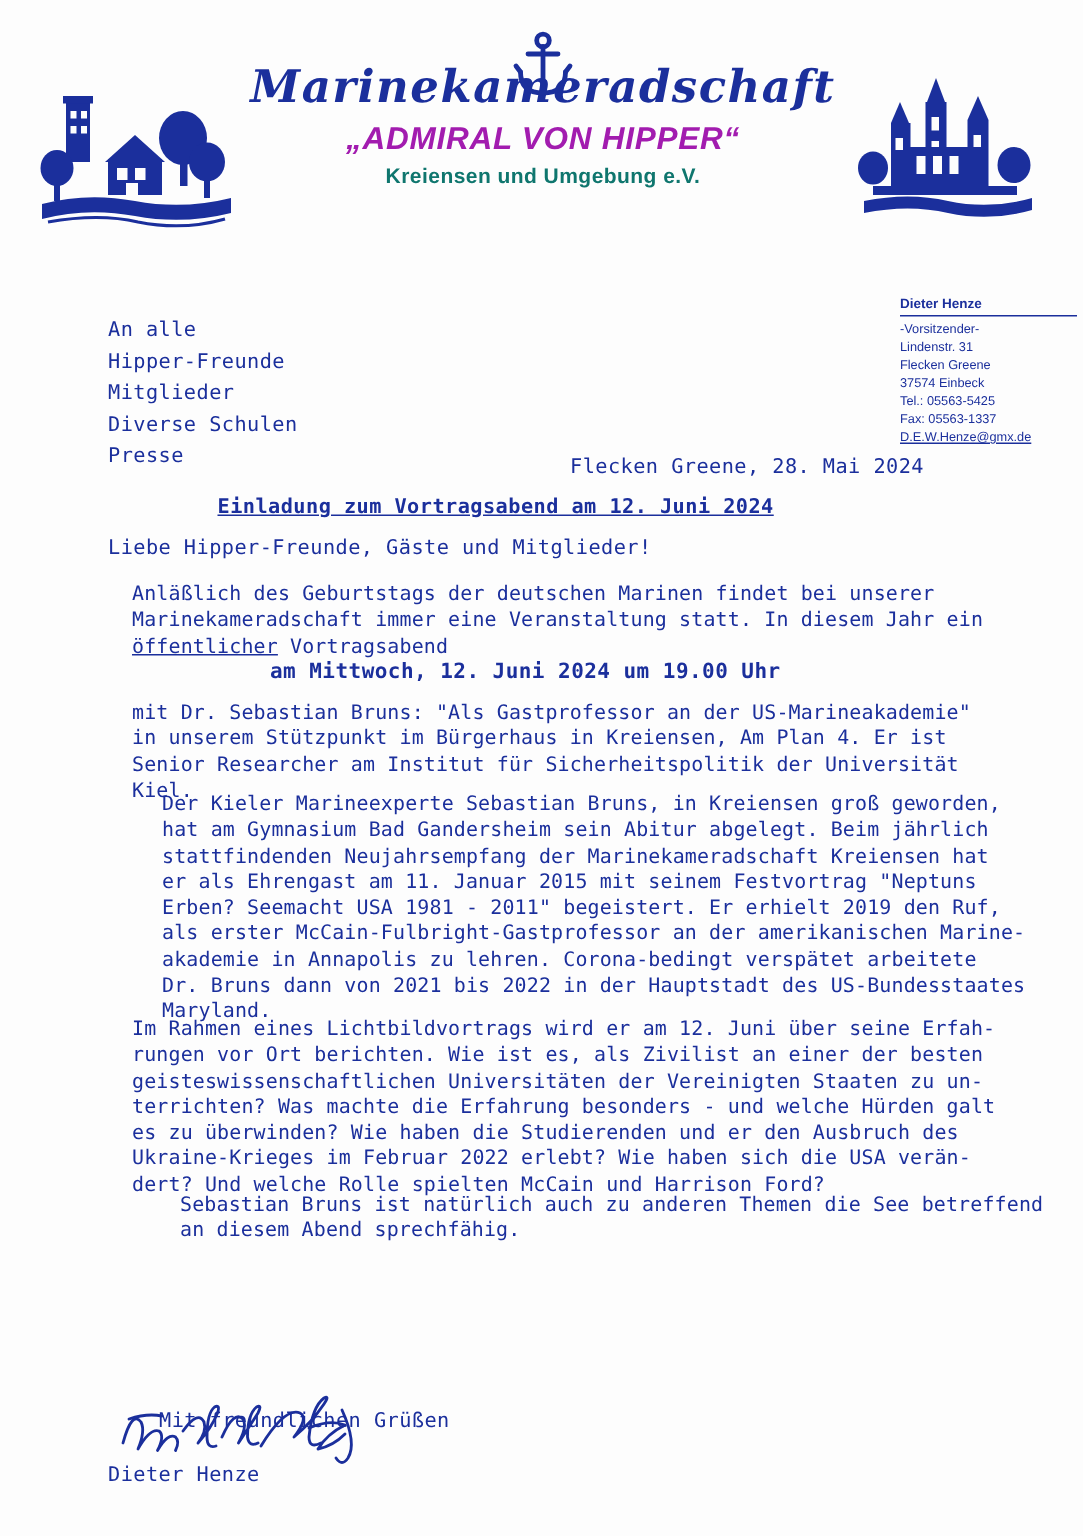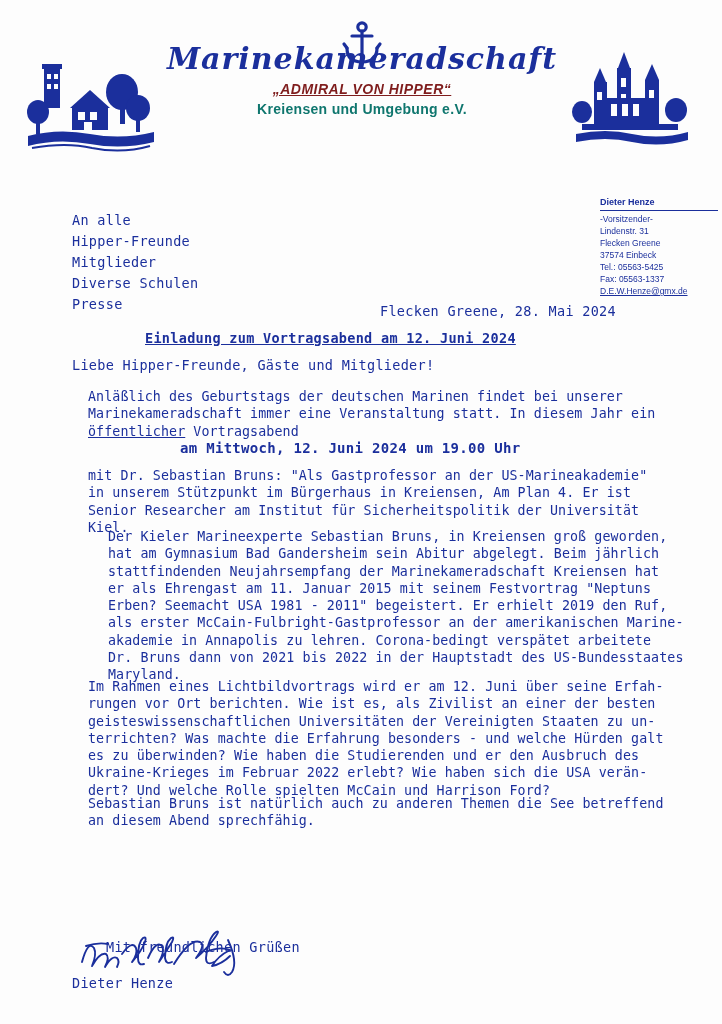--- a/index.html
+++ b/index.html
@@ -51,25 +51,24 @@
     font-size: 30px;
     letter-spacing: 1px;
     color: #1b2f9c;
     line-height: 1.1;
     white-space: nowrap;
   }
   .title-sub {
     font-family: "Liberation Sans", sans-serif;
     font-weight: bold;
     font-style: italic;
-    font-size: 14px;
-    color: #7f1d1d;
+    font-size: 21px;
+    color: #a21caf;
     margin-top: 6px;
     letter-spacing: 0.5px;
-    text-decoration: underline;
   }
   .title-sub2 {
     font-family: "Liberation Sans", sans-serif;
     font-weight: bold;
     font-size: 14px;
     color: #0f766e;
     margin-top: 4px;
     letter-spacing: 0.3px;
   }
   .anchor {
@@ -138,21 +137,21 @@
     position: absolute;
     left: 180px; top: 440px;
     font-size: 14px;
     font-weight: bold;
     letter-spacing: 0.3px;
     text-align: right;
   }
   .p2 { top: 467px; }
   .p3 { top: 528px; margin-left: 20px; }
   .p4 { top: 678px; }
-  .p5 { top: 795px; }
+  .p5 { top: 795px; margin-left: 32px; }
   .p6 { top: 843px; }
   .closing {
     position: absolute;
     left: 72px; top: 939px;
     font-size: 13.5px;
     letter-spacing: 0.3px;
     padding-left: 34px;
   }
   .signature-name {
     position: absolute;

